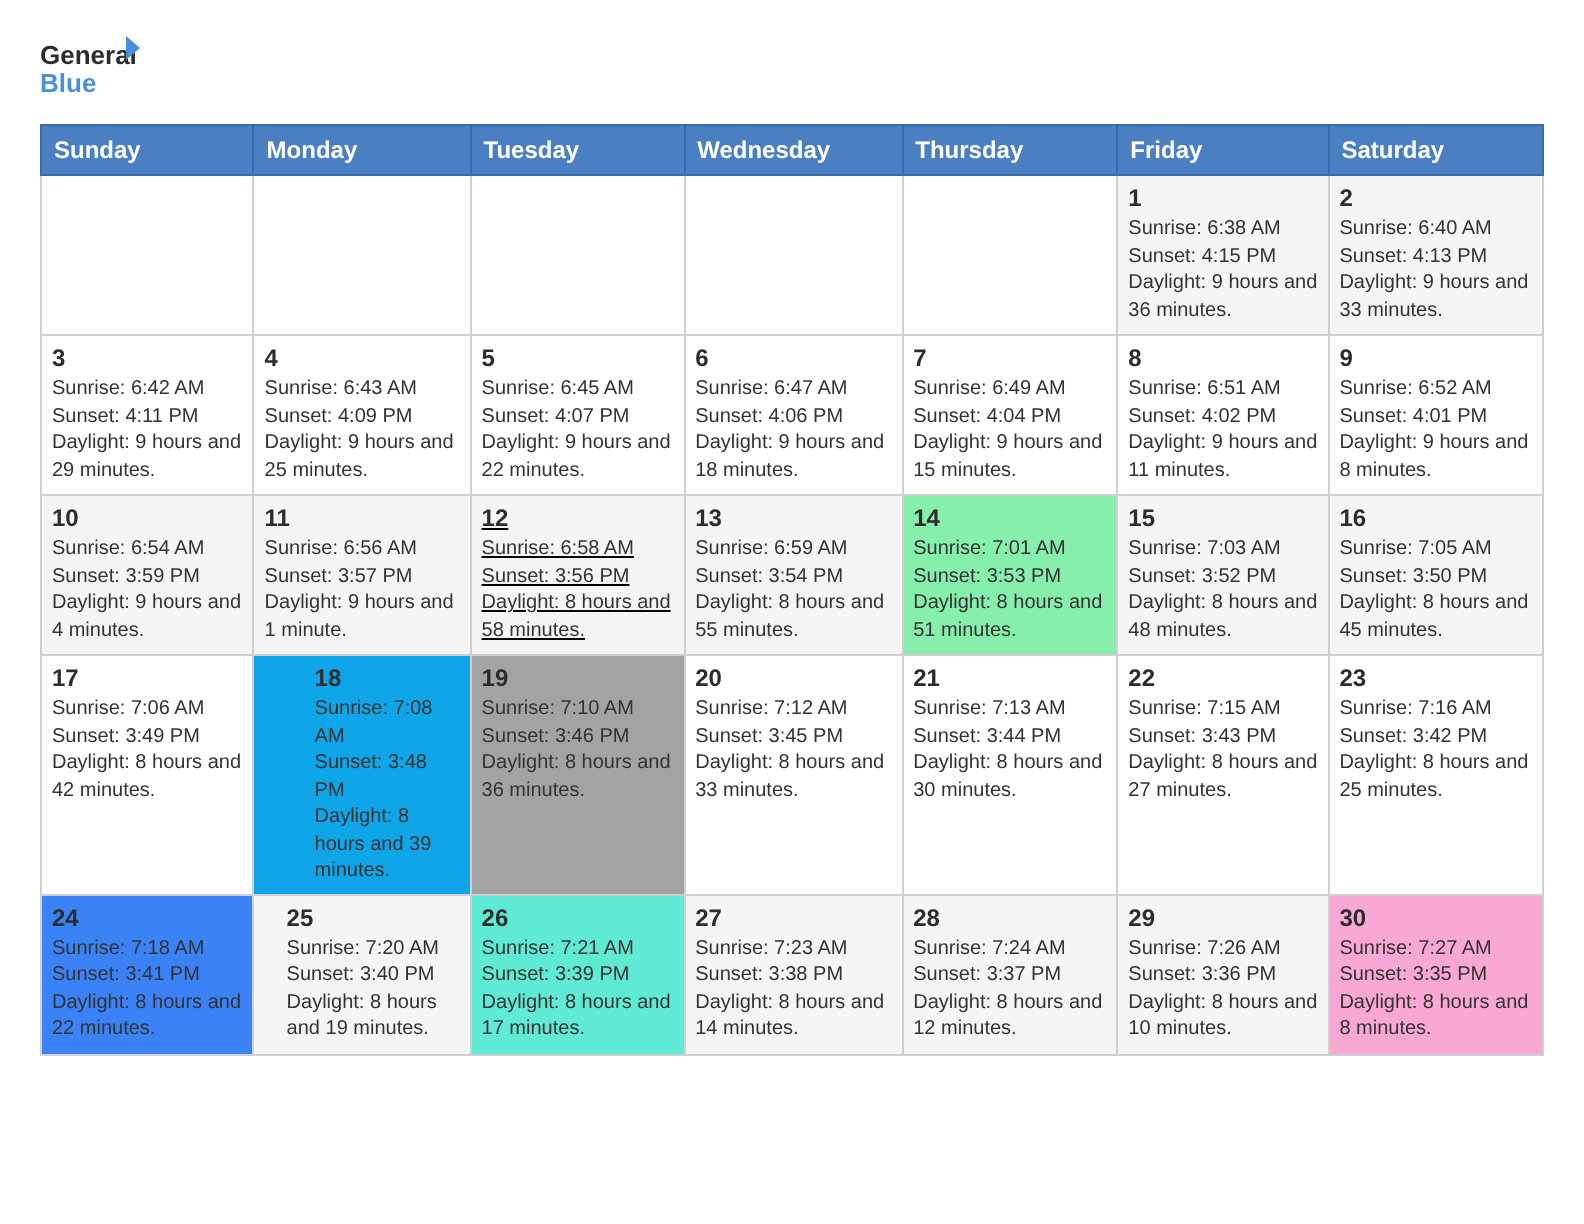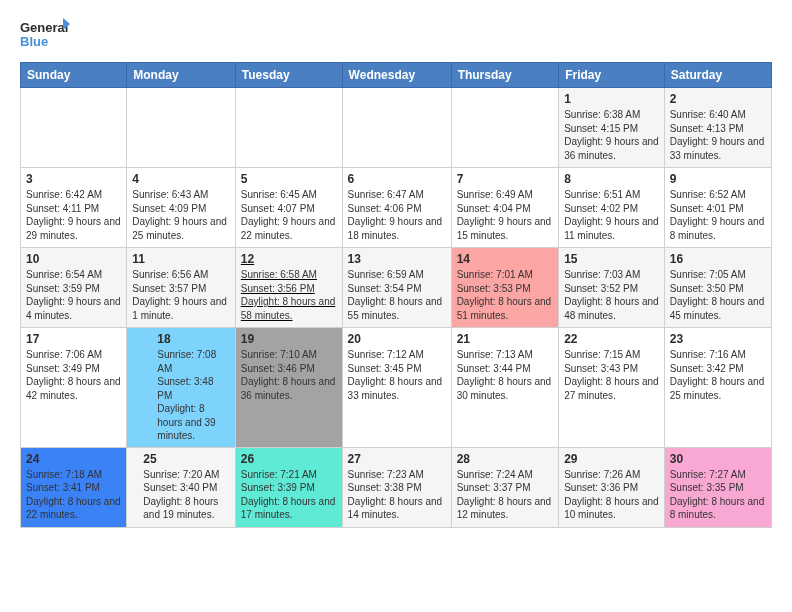--- a/index.html
+++ b/index.html
@@ -167,39 +167,39 @@
             <div class="day-info">Sunrise: 6:56 AM<br>Sunset: 3:57 PM<br>Daylight: 9 hours and 1 minute.</div>
           </td>
           <td style="background: rgb(245, 245, 245); text-decoration: underline;">
             <span class="day-num">12</span>
             <div class="day-info">Sunrise: 6:58 AM<br>Sunset: 3:56 PM<br>Daylight: 8 hours and 58 minutes.</div>
           </td>
           <td style="background: rgb(245, 245, 245); margin-left: 10px;">
             <span class="day-num">13</span>
             <div class="day-info">Sunrise: 6:59 AM<br>Sunset: 3:54 PM<br>Daylight: 8 hours and 55 minutes.</div>
           </td>
-          <td style="background: #fca5a5;">
+          <td style="background: #86efac;">
             <span class="day-num">14</span>
             <div class="day-info">Sunrise: 7:01 AM<br>Sunset: 3:53 PM<br>Daylight: 8 hours and 51 minutes.</div>
           </td>
           <td style="background: rgb(245, 245, 245);">
             <span class="day-num">15</span>
             <div class="day-info">Sunrise: 7:03 AM<br>Sunset: 3:52 PM<br>Daylight: 8 hours and 48 minutes.</div>
           </td>
           <td style="background: rgb(245, 245, 245);">
             <span class="day-num">16</span>
             <div class="day-info">Sunrise: 7:05 AM<br>Sunset: 3:50 PM<br>Daylight: 8 hours and 45 minutes.</div>
           </td>
         </tr>
         <tr>
           <td style="background: rgb(255, 255, 255);">
             <span class="day-num">17</span>
             <div class="day-info">Sunrise: 7:06 AM<br>Sunset: 3:49 PM<br>Daylight: 8 hours and 42 minutes.</div>
           </td>
-          <td style="background: #7dd3fc; padding-left: 30px;">
+          <td style="background: #0ea5e9; padding-left: 30px;">
             <span class="day-num">18</span>
             <div class="day-info">Sunrise: 7:08 AM<br>Sunset: 3:48 PM<br>Daylight: 8 hours and 39 minutes.</div>
           </td>
           <td style="background: #a3a3a3;">
             <span class="day-num">19</span>
             <div class="day-info">Sunrise: 7:10 AM<br>Sunset: 3:46 PM<br>Daylight: 8 hours and 36 minutes.</div>
           </td>
           <td style="background: rgb(255, 255, 255);">
             <span class="day-num">20</span>
             <div class="day-info">Sunrise: 7:12 AM<br>Sunset: 3:45 PM<br>Daylight: 8 hours and 33 minutes.</div>

